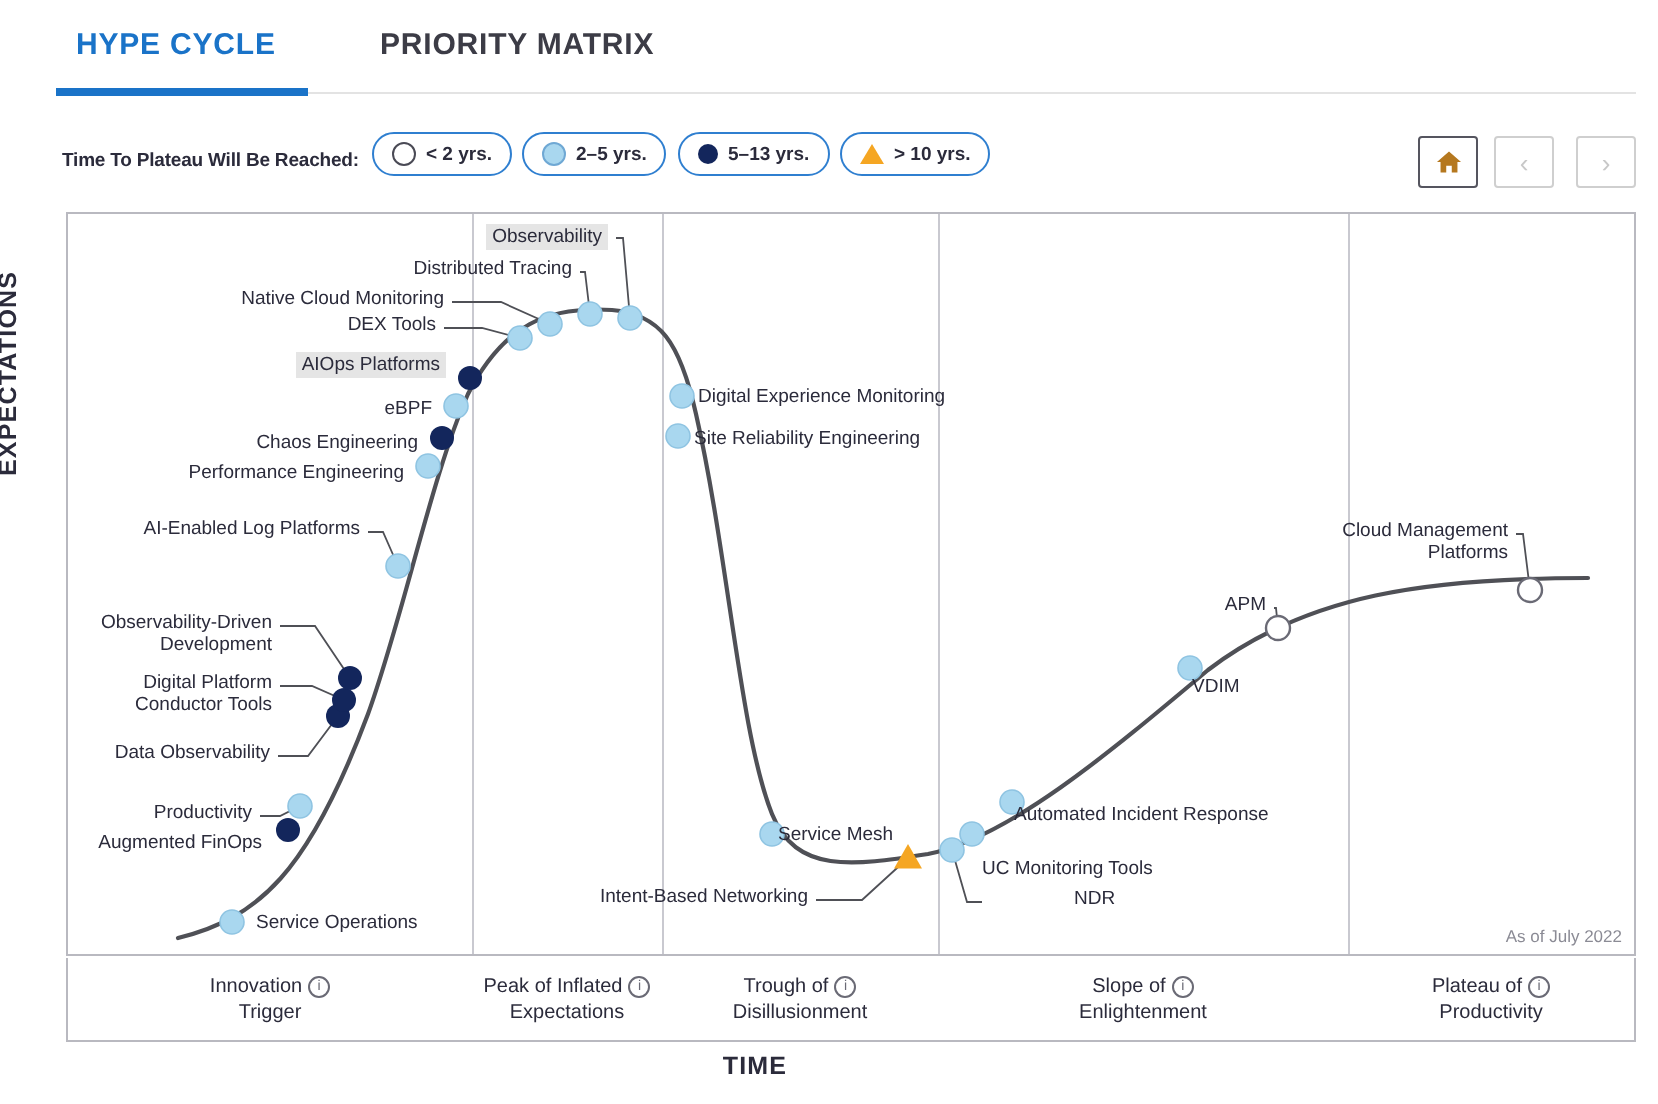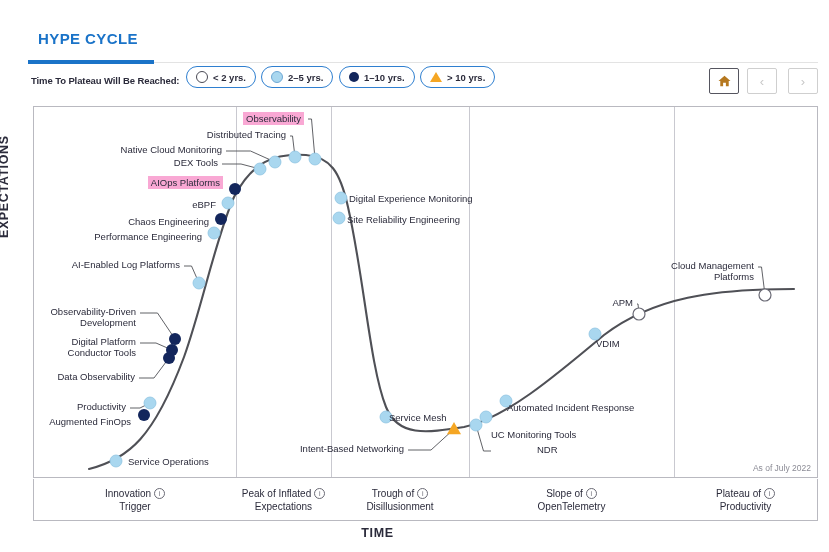--- a/index.html
+++ b/index.html
@@ -6,21 +6,21 @@
   body{
     width:829px;height:552px;
     background:#ffffff;
     font-family:"Liberation Sans", sans-serif;
     color:#2b2b3b;
     overflow:hidden;
     position:relative;
   }
   
   .tabbar{
-    position:absolute;left:0;top:16px;width:815px;height:48px;
+    position:absolute;left:0;top:0;width:815px;height:48px;
   }
   .tabbar .underline-base{
     position:absolute;left:28px;top:46px;width:790px;height:1px;background:#e3e3e3;
   }
   .tab{
     position:absolute;top:14px;
     font-size:15px;font-weight:bold;letter-spacing:.4px;
     cursor:pointer;
   }
   .tab.active{left:38px;color:#1a73c8;}
@@ -100,46 +100,47 @@
     font-size:12.5px;font-weight:bold;letter-spacing:.6px;color:#2b2b3b;
   }
 
   
   svg.overlay{position:absolute;left:0;top:0;width:785px;height:372px;}
 
   
   .dotlabel{
     position:absolute;font-size:9.5px;color:#2b2b3b;white-space:nowrap;line-height:11px;
   }
-  .dotlabel.hl{background:#f9a8d4;padding:1px 3px;}
+  .dotlabel.hl{background:#e5e5e5;padding:1px 3px;}
   .dotlabel.r{text-align:right;}
 </style>
 </head>
 <body>
 
 <div class="tabbar">
   <div class="underline-base"></div>
   <div class="tab active">HYPE CYCLE</div>
   <div class="tab-underline"></div>
+  <div class="tab inactive">PRIORITY MATRIX</div>
 </div>
 
 <div class="legendrow">
   <div class="legend-title">Time To Plateau Will Be Reached:</div>
 
   <div class="pill" style="left:186px;">
     <span class="mk mk-open"></span>
     <span>&lt; 2 yrs.</span>
   </div>
   <div class="pill" style="left:261px;">
     <span class="mk mk-light"></span>
     <span>2–5 yrs.</span>
   </div>
   <div class="pill" style="left:339px;">
     <span class="mk mk-dark"></span>
-    <span>1–10 yrs.</span>
+    <span>5–13 yrs.</span>
   </div>
   <div class="pill" style="left:420px;">
     <span class="mk mk-tri"></span>
     <span>&gt; 10 yrs.</span>
   </div>
 </div>
 
 <div class="navbtn home">
   <svg width="13" height="12" viewBox="0 0 16 14">
     <path d="M8 0.6 L15.4 7 H13.2 V13.4 H9.7 V9.3 H6.3 V13.4 H2.8 V7 H0.6 Z" fill="#b5781f"></path>
@@ -248,21 +249,21 @@
   <div class="phase" style="left:202px;width:95px;">
     <span>Peak of Inflated</span><i class="i">i</i><br>
     <span>Expectations</span>
   </div>
   <div class="phase" style="left:297px;width:138px;">
     <span>Trough of</span><i class="i">i</i><br>
     <span>Disillusionment</span>
   </div>
   <div class="phase" style="left:435px;width:205px;">
     <span>Slope of</span><i class="i">i</i><br>
-    <span>OpenTelemetry</span>
+    <span>Enlightenment</span>
   </div>
   <div class="phase" style="left:640px;width:143px;">
     <span>Plateau of</span><i class="i">i</i><br>
     <span>Productivity</span>
   </div>
 </div>
 
 <div class="timelabel">TIME</div>
 
 </body></html>

